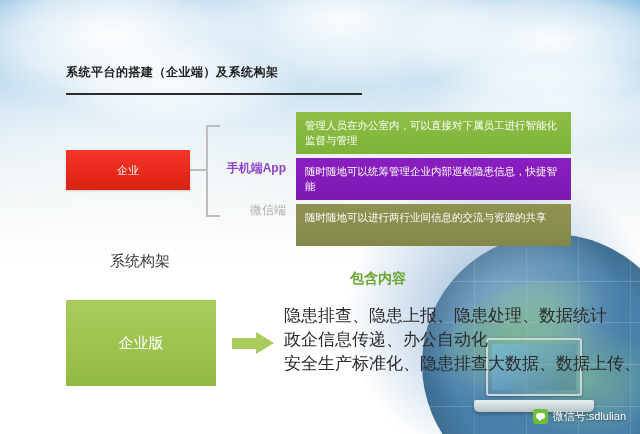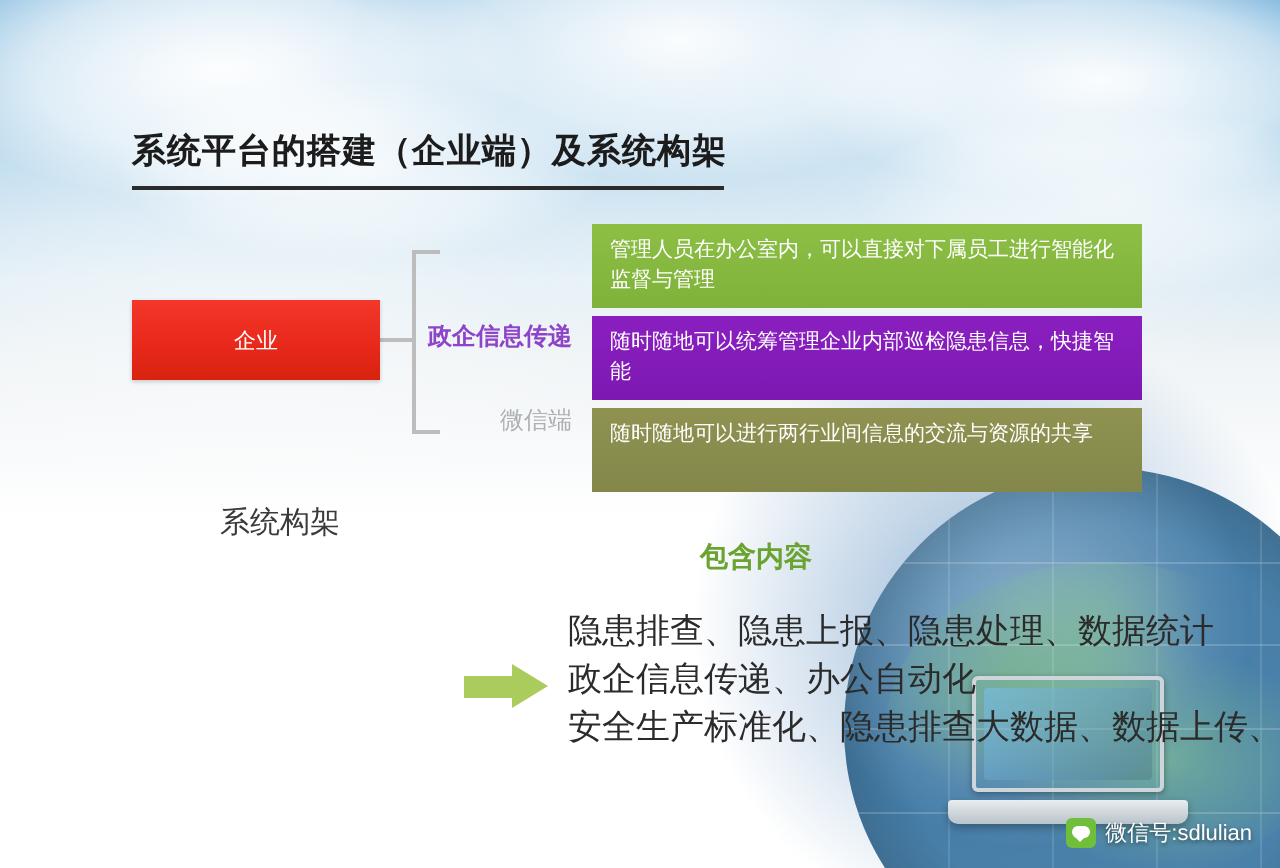--- a/index.html
+++ b/index.html
@@ -64,21 +64,21 @@
   .laptop .screen:after{
     content:"";position:absolute;left:4px;top:4px;right:4px;bottom:4px;border-radius:2px;
     background:linear-gradient(135deg, rgba(120,190,230,.65), rgba(30,60,90,.2));
   }
   .laptop .base{
     position:absolute;left:0;bottom:0;width:120px;height:12px;border-radius:2px 2px 5px 5px;
     background:linear-gradient(180deg,#e8edf0,#b9c3ca);box-shadow:0 2px 4px rgba(0,0,0,.3);
   }
   
   .title{
-    position:absolute;left:66px;top:64px;font-size:17px;font-weight:bold;color:#1c1c1c;
+    position:absolute;left:66px;top:64px;font-size:12px;font-weight:bold;color:#1c1c1c;
     letter-spacing:.5px;
   }
   .title-rule{
     position:absolute;left:66px;top:93px;width:296px;height:2px;background:#2b2b2b;
   }
   
   .entbox{
     position:absolute;left:66px;top:150px;width:124px;height:40px;
     background:linear-gradient(180deg,#f4372a 0%,#e8291b 55%,#d8230f 100%);
     color:#fff;font-size:11px;display:flex;align-items:center;justify-content:center;
@@ -169,28 +169,29 @@
   <div class="title">系统平台的搭建（企业端）及系统构架</div>
   <div class="title-rule"></div>
 
   <div class="conn" style="left:190px;top:169px;width:18px;height:2px;"></div>
   <div class="conn" style="left:206px;top:125px;width:2px;height:90px;"></div>
   <div class="conn" style="left:206px;top:125px;width:14px;height:2px;"></div>
   <div class="conn" style="left:206px;top:215px;width:14px;height:2px;"></div>
 
   <div class="entbox">企业</div>
 
-  <div class="chlabel ch-app">政企信息传递</div>
+  <div class="chlabel ch-app">手机端App</div>
   <div class="chlabel ch-wechat">微信端</div>
 
   <div class="bar bar-pc">管理人员在办公室内，可以直接对下属员工进行智能化监督与管理</div>
   <div class="bar bar-app">随时随地可以统筹管理企业内部巡检隐患信息，快捷智能</div>
   <div class="bar bar-wx">随时随地可以进行两行业间信息的交流与资源的共享</div>
 
   <div class="subtitle">系统构架</div>
+  <div class="greenbox">企业版</div>
 
   <div class="arrow">
     <div class="shaft"></div>
       <div class="head"></div>
   </div>
 
   <div class="inc-title">包含内容</div>
   <div class="inc-list">
     <div>隐患排查、隐患上报、隐患处理、数据统计</div>
     <div>政企信息传递、办公自动化</div>

